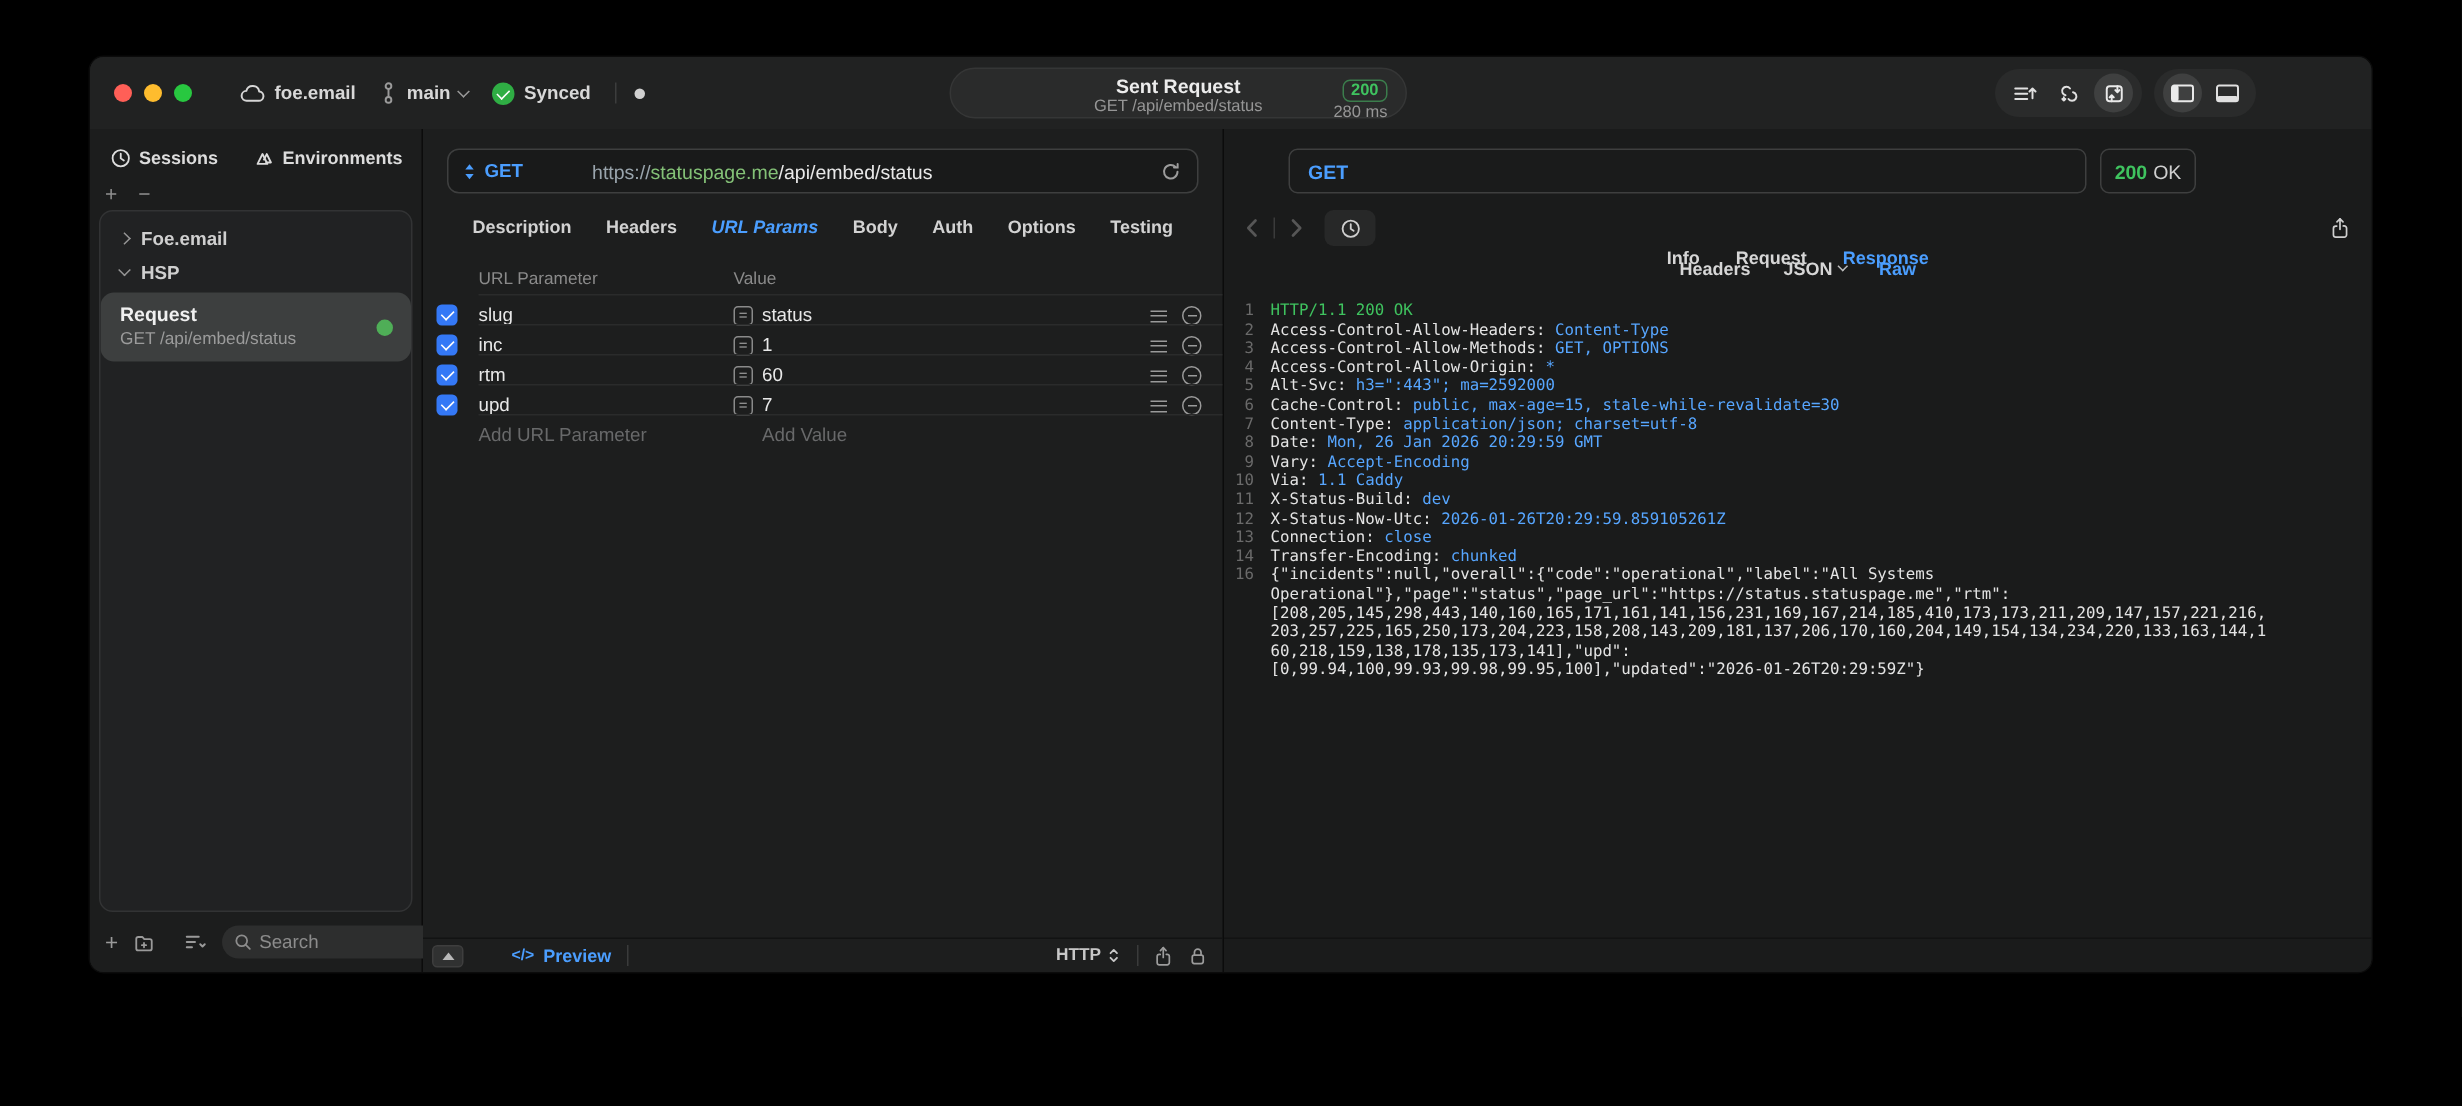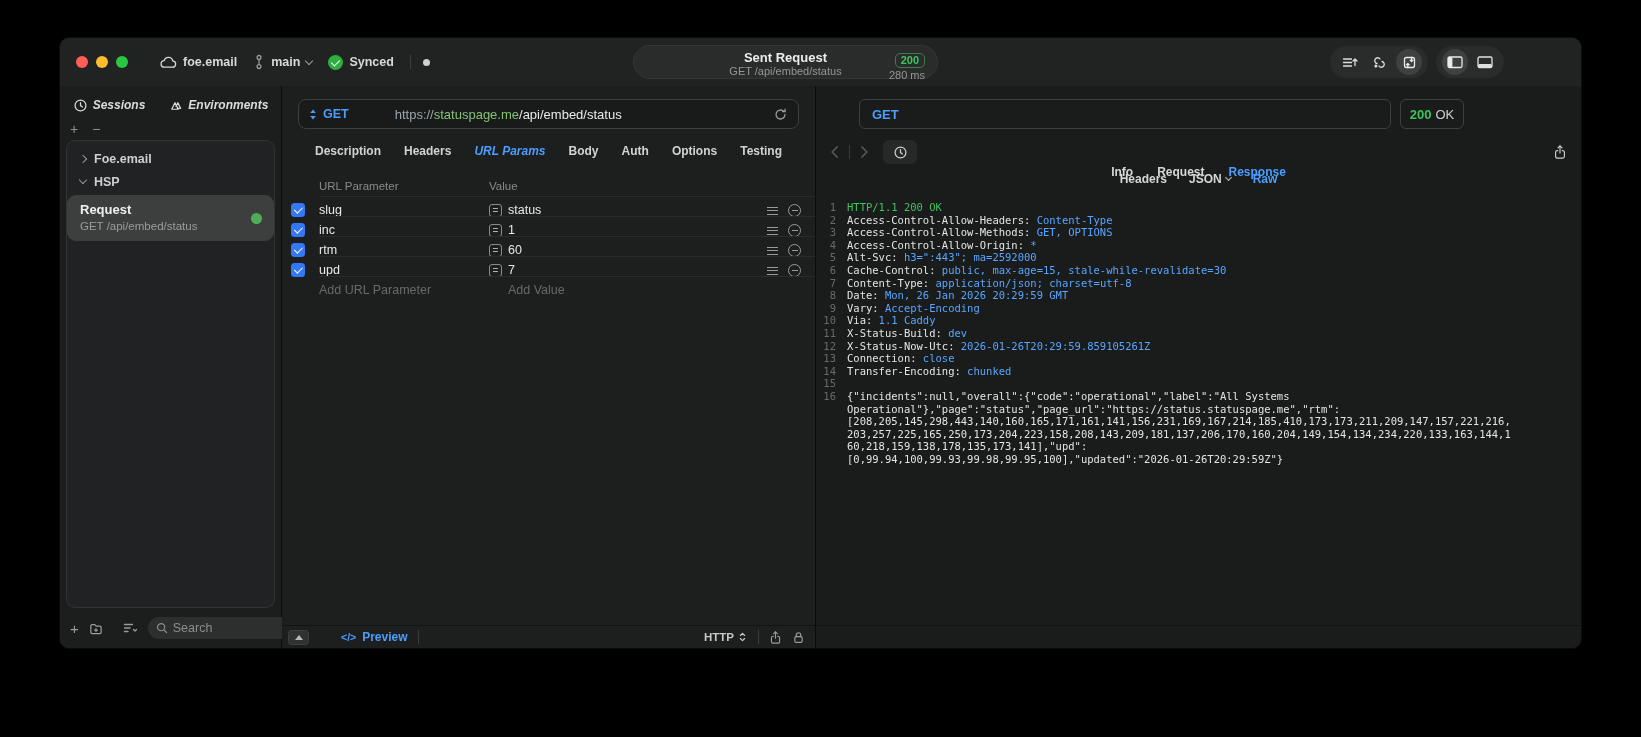--- a/index.html
+++ b/index.html
@@ -35,21 +35,21 @@
   .tb-right { position:absolute; right:77px; top:8px; display:flex; gap:8px; }
   .pill { height:32px; background:#2a2b2b; border-radius:16px; display:flex; align-items:center; padding:0 6px; gap:4px; color:#dedede; }
   .icon-circle { width:26px; height:26px; border-radius:50%; display:flex; align-items:center; justify-content:center; }
   .icon-circle.active { background:#3f4040; }
 
   
   .main { flex:1; display:flex; min-height:0; }
 
   
   .sidebar { width:222px; flex:none; display:flex; flex-direction:column; background:#1c1d1d; border-right:1px solid #0b0b0b; }
-  .sb-tabs { height:34px; flex:none; display:flex; align-items:center; justify-content:center; gap:22px; margin-top:2px;font-style:italic; }
+  .sb-tabs { height:34px; flex:none; display:flex; align-items:center; justify-content:center; gap:22px; margin-top:2px; }
   .sb-tab { display:flex; align-items:center; gap:5px; font-size:12px; font-weight:700; color:#dcdcdc; }
   .sb-plusminus { height:16px; flex:none; display:flex; gap:14px; padding-left:10px; color:#8f8f8f; font-size:14px; line-height:14px; }
   .sb-panel { flex:1; margin:2px 6px 8px 6px; background:#212223; border:1px solid #323334; border-radius:9px; overflow:hidden; padding-top:6px; }
   .tree-row { height:23px; display:flex; align-items:center; gap:8px; padding-left:13px; font-size:12.5px; font-weight:700; color:#cfcfcf; }
   .chev { width:6px; height:6px; border-right:1.6px solid #969696; border-bottom:1.6px solid #969696; flex:none; }
   .chev.right { transform:rotate(-45deg); }
   .chev.down  { transform:rotate(45deg); margin-top:-3px; }
   .req-item { margin-top:2px; background:#3d3f3f; border-radius:9px; padding:7px 12px 8px 13px; position:relative; }
   .req-item .rt { font-size:13px; font-weight:700; color:#f0f0f0; line-height:16px; }
   .req-item .rs { font-size:11.5px; color:#9b9b9b; line-height:14px; margin-top:1px; }
@@ -538,24 +538,20 @@
           </div>
           <div class="r-line">
             <span class="r-ln">13</span>
             <span class="r-lc"><span class="r-hname">Connection: </span><span class="r-hval">close</span></span>
           </div>
           <div class="r-line">
             <span class="r-ln">14</span>
             <span class="r-lc"><span class="r-hname">Transfer-Encoding: </span><span class="r-hval">chunked</span></span>
           </div>
           <div class="r-line">
-            <span class="r-ln">15</span>
-            <span class="r-lc"></span>
-          </div>
-          <div class="r-line">
             <span class="r-ln">16</span>
             <span class="r-lc"><span class="r-body">{"incidents":null,"overall":{"code":"operational","label":"All Systems<br>Operational"},"page":"status","page_url":"https://status.statuspage.me","rtm":<br>[208,205,145,298,443,140,160,165,171,161,141,156,231,169,167,214,185,410,173,173,211,209,147,157,221,216,<br>203,257,225,165,250,173,204,223,158,208,143,209,181,137,206,170,160,204,149,154,134,234,220,133,163,144,1<br>60,218,159,138,178,135,173,141],"upd":<br>[0,99.94,100,99.93,99.98,99.95,100],"updated":"2026-01-26T20:29:59Z"}</span></span>
           </div>
         </div>
       <div class="resp-footer"></div>
     </div>
 
   </div>
 </div>
 

